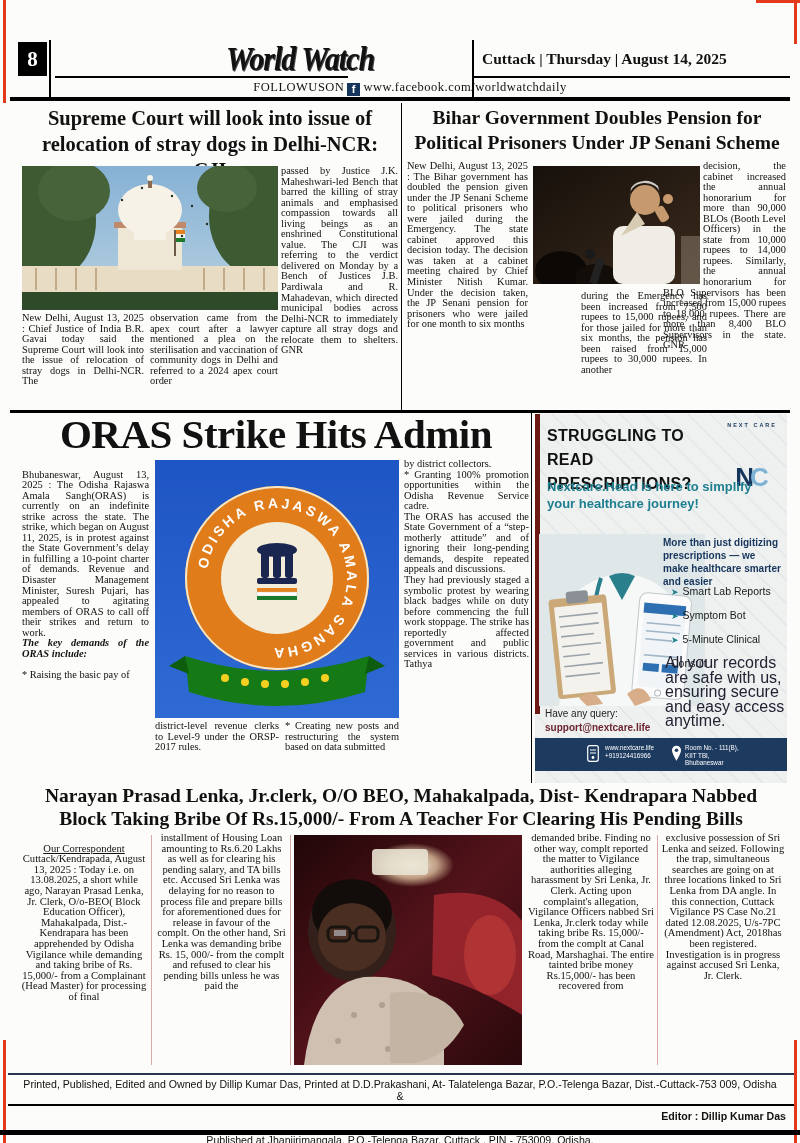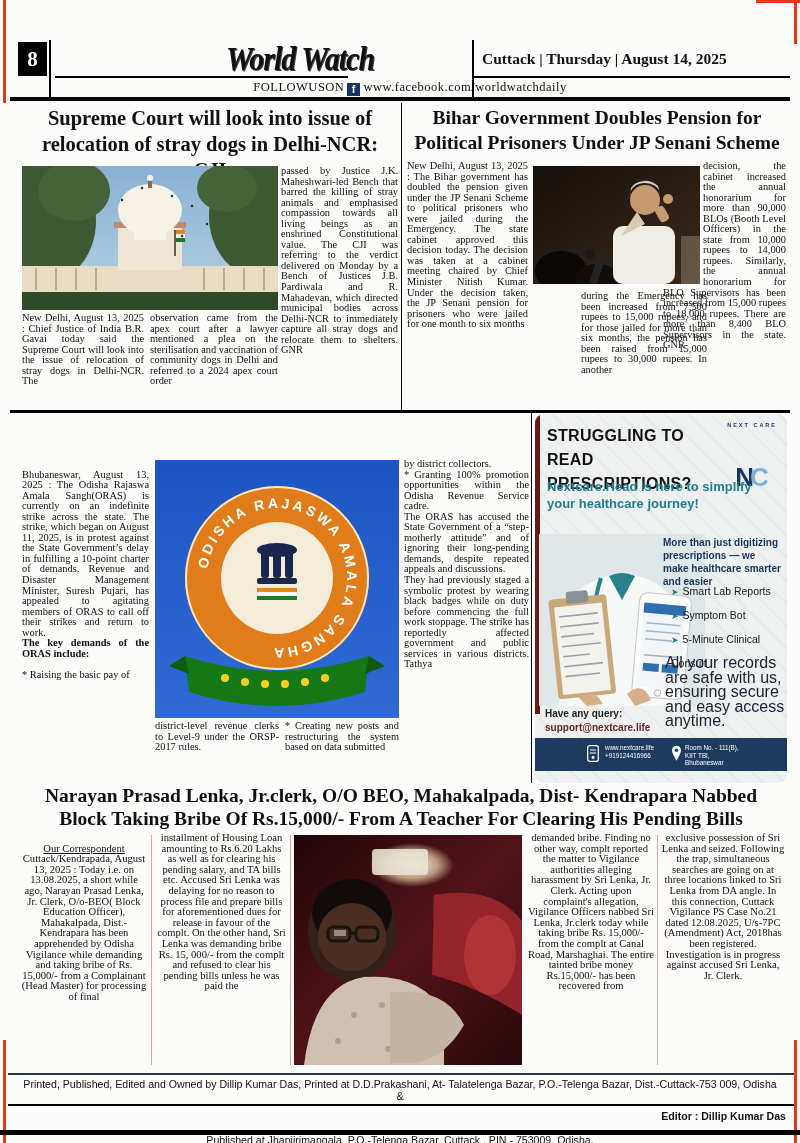--- a/index.html
+++ b/index.html
@@ -19,43 +19,43 @@
           font-family:"Liberation Sans",sans-serif;font-weight:bold;font-size:11px;line-height:13px;
           text-align:center;vertical-align:-2px;margin:0 3px;}
   
   .hl{text-align:center;font-weight:bold;}
   .hl1{left:24px;top:105px;width:372px;font-size:20.5px;line-height:26px;}
   .hl2{left:408px;top:105px;width:378px;font-size:19.5px;line-height:25px;text-align:center;}
   .hl3{left:20px;top:412px;width:512px;font-size:41px;line-height:44px;letter-spacing:-.5px;}
   .hl4{left:20px;top:784px;width:762px;font-size:19.5px;line-height:23px;}
   .bodycol{font-size:10.4px;line-height:10.55px;text-align:justify;overflow:hidden;white-space:pre-line;}
   .bodyleft{font-size:10.6px;line-height:10.6px;text-align:center;overflow:hidden;white-space:pre-line;}
-  .boldp{font-weight:bold;}
+  .boldp{font-weight:bold;font-style:italic;}
   .byline{text-decoration:underline;}
   .floatspacer{float:left;width:40px;height:124px;}
   .photo{display:block;}
   .colsep{width:1px;background:#dba8a8;}
   
   .adbox{left:535px;top:414px;width:252px;height:369px;background:#eef1f0;overflow:hidden;
-         font-family:"Liberation Sans",sans-serif;border-radius:9px;}
+         font-family:"Liberation Sans",sans-serif;}
   .adbox .tex{position:absolute;inset:0;background:repeating-linear-gradient(45deg,rgba(150,165,170,.10) 0 2px,transparent 2px 16px);}
   .adstrip{left:0;top:0;width:5px;height:300px;background:#6e1a14;}
   .adh1{left:12px;top:10px;width:170px;font-weight:bold;font-size:16px;line-height:24px;color:#111;letter-spacing:.3px;}
   .adlogo{right:10px;top:6px;text-align:center;line-height:10px;}
   .adlogo .nm{font-size:5.5px;letter-spacing:2px;color:#16355c;font-weight:bold;}
   .adlogo .big{font-size:26px;font-weight:bold;line-height:24px;margin-top:35px;}
   .adlogo .n{color:#16355c;}
   .adlogo .c{color:#7fb3d6;margin-left:-4px;}
   .adtag{left:12px;top:64px;width:215px;color:#1d7e8f;font-weight:bold;font-size:13px;line-height:17px;}
   .adpitch{left:128px;top:122px;width:120px;color:#16355c;font-weight:bold;
            font-size:10px;line-height:13px;}
   .adbullets{left:136px;top:166px;width:115px;font-size:10.5px;line-height:23px;color:#1a1a1a;}
   .adbullets .arr{color:#1d7e8f;margin-right:4px;font-size:9px;}
   .adrecords{left:130px;top:242px;width:120px;color:#223;font-size:16px;line-height:14.5px;}
-  .adquery1{left:10px;top:294px;font-weight:bold;font-size:10px;color:#222;}
+  .adquery1{left:10px;top:294px;font-weight:normal;font-size:10px;color:#222;}
   .adquery2{left:10px;top:308px;font-weight:bold;font-size:10px;color:#6b2430;}
   .adbar{left:0;top:324px;width:252px;height:33px;background:#1d3a5f;color:#fff;}
   .adbar .grp{position:absolute;top:6px;font-size:6.3px;line-height:7.5px;}
   .adbar .g1{left:70px;}
   .adbar .g2{left:150px;}
   .adbar .ic{position:absolute;top:7px;}
   .ic1{left:52px;} .ic2{left:136px;}
   
   .fline{font-family:"Liberation Sans",sans-serif;font-size:10.6px;}
   .fcenter{left:20px;width:760px;text-align:center;}
@@ -159,20 +159,21 @@
     <rect x="60" y="92" width="8" height="26" fill="#222" transform="rotate(18 64 105)"></rect>
     <circle cx="57" cy="88" r="5" fill="#1a1a1a"></circle>
     <rect x="148" y="70" width="19" height="48" fill="#8c8474" opacity=".5"></rect>
   </svg>
 
   <div class="abs bodycol" style="left:533px;top:291px;width:126px;height:121px;margin-left:48px;">during the Emergency has been increased from 7,500 rupees to 15,000 rupees, and for those jailed for more than six months, the pension has been raised from 15,000 rupees to 30,000 rupees. In another</div>
   <div class="abs bodycol" style="left:663px;top:161px;width:123px;height:251px;"><span class="floatspacer"></span><span>decision, the cabinet increased the annual honorarium for more than 90,000 BLOs (Booth Level Officers) in the state from 10,000 rupees to 14,000 rupees. Similarly, the annual honorarium for BLO Supervisors has been increased from 15,000 rupees to 18,000 rupees. There are more than 8,400 BLO Supervisors in the state. GNR</span></div>
 
   <div class="abs rule" style="left:10px;top:410px;width:780px;height:2.5px;"></div>
 
+  <div class="abs hl hl3">ORAS Strike Hits Admin</div>
 
   <div class="abs bodycol" style="left:22px;top:459px;width:127px;height:323px;">
     <span>Bhubaneswar, August 13, 2025 : The Odisha Rajaswa Amala Sangh(ORAS) is currently on an indefinite strike across the state. The strike, which began on August 11, 2025, is in protest against the State Government’s delay in fulfilling a 10-point charter of demands. Revenue and Disaster Management Minister, Suresh Pujari, has appealed to agitating members of ORAS to call off their strikes and return to work.</span>
     <div class="boldp">The key demands of the ORAS include:</div>
     <div>* Raising the basic pay of</div>
   </div>
 
   <svg class="abs photo" style="left:155px;top:460px;" width="244" height="258" viewBox="0 0 244 258">
     <defs>
       <linearGradient id="bluebg" x1="0" y1="0" x2="0" y2="1">

